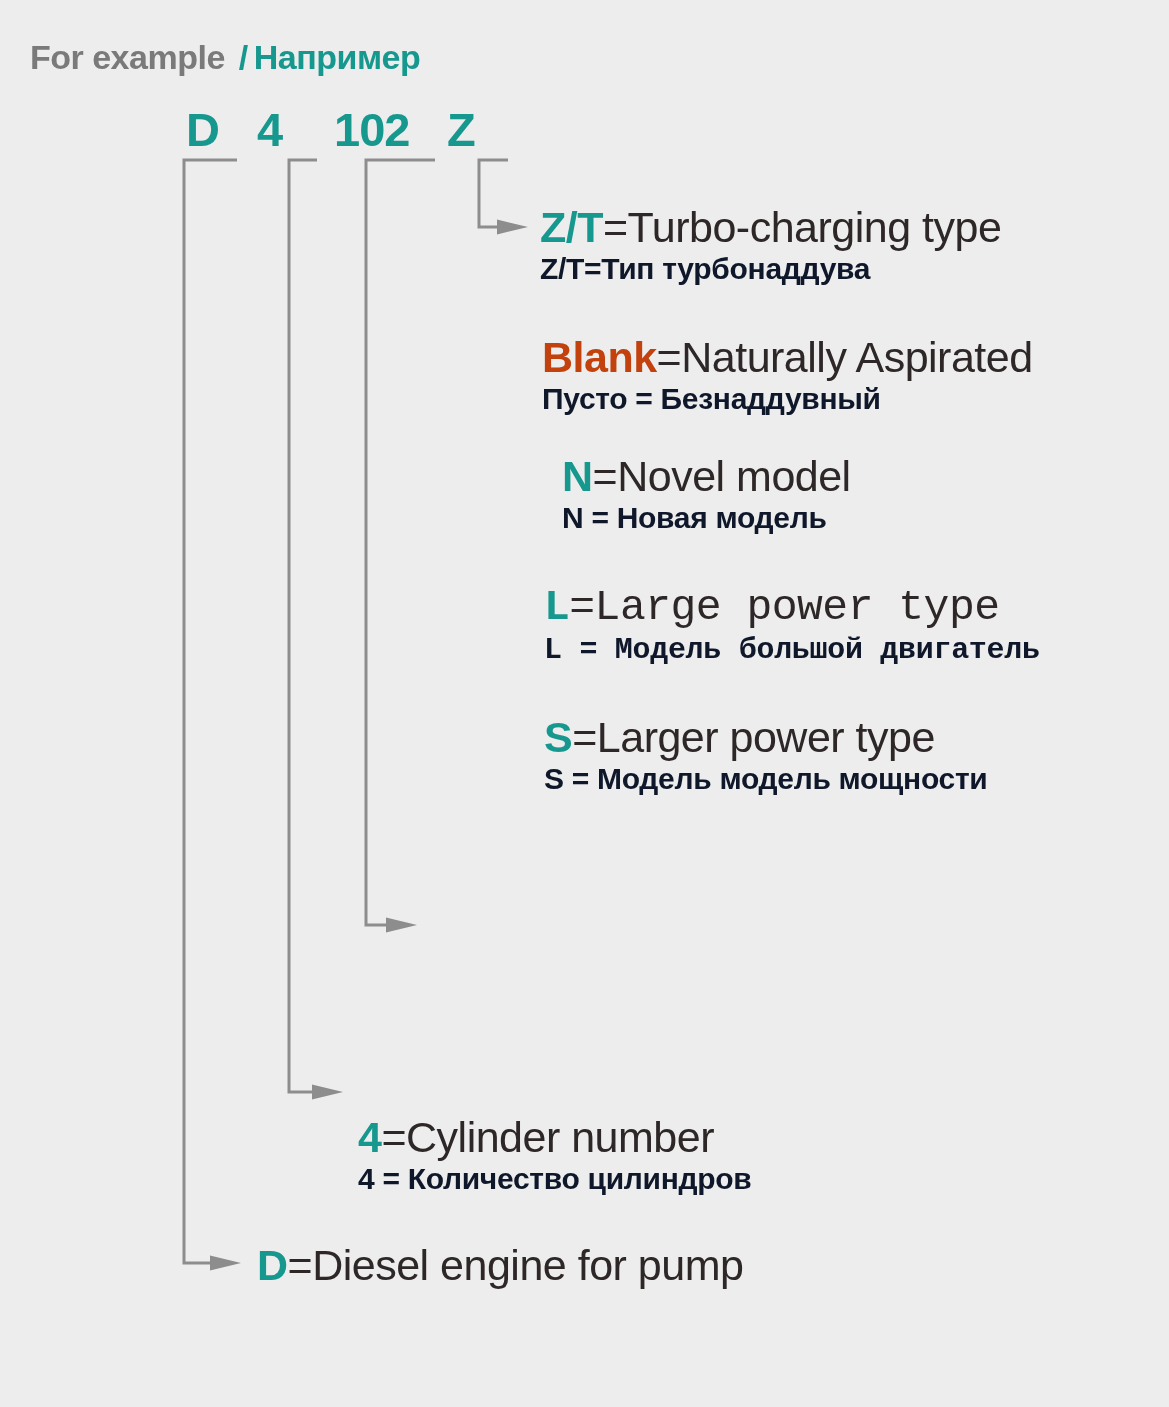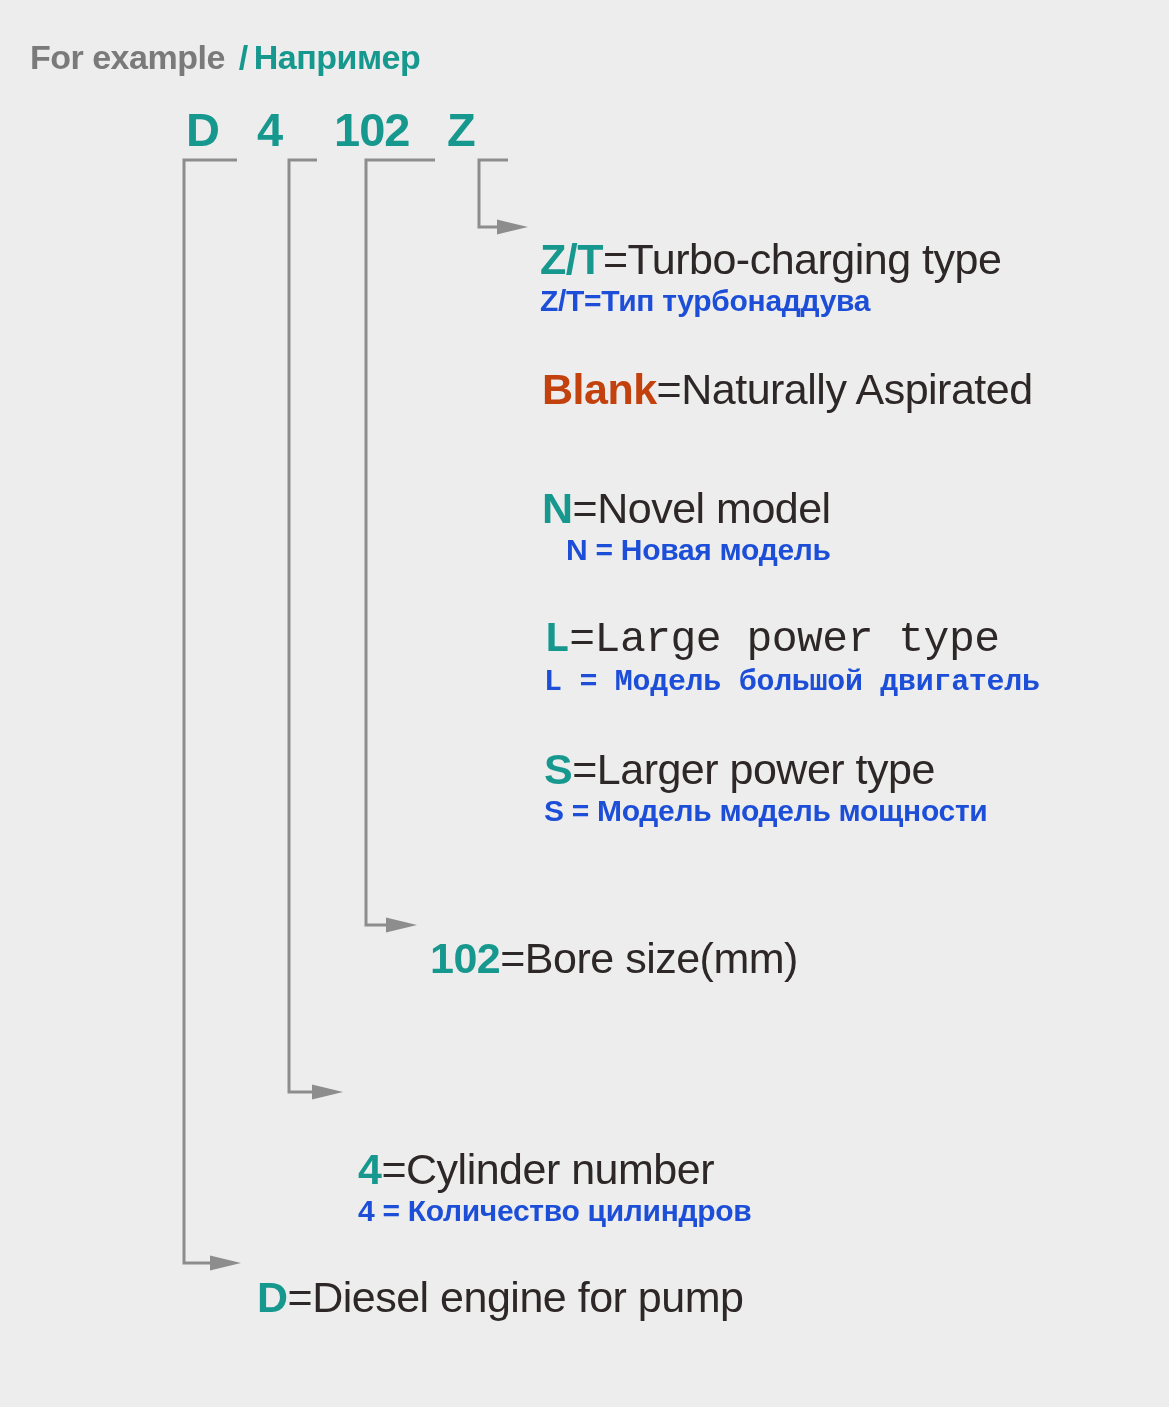--- a/index.html
+++ b/index.html
@@ -49,47 +49,46 @@
   #connectors polyline{
     fill:none;
     stroke:#8d8d8d;
     stroke-width:3;
   }
   #connectors polygon{fill:#8d8d8d;}
   
   .def{
     position:absolute;
     white-space:nowrap;
-    margin-top:32px;
   }
   .def-en{
     font-size:43px;
     line-height:46px;
     font-weight:400;
     color:#2e2727;
     letter-spacing:-0.5px;
   }
   .def-en .def-prefix{
     font-weight:700;
     color:#17988f;
   }
   .def.blank .def-prefix{
     color:#c2410c;
   }
   .def-ru{
     font-size:30px;
     line-height:34px;
     font-weight:700;
-    color:#1d4ed8;
+    color:#0f172a;
     letter-spacing:-0.3px;
     margin-top:2px;
   }
   .def.turbo{left:540px;top:204px;}
   .def.blank{left:542px;top:334px;}
-  .def.novel{left:542px;top:453px;text-align:right;}
+  .def.novel{left:562px;top:453px;}
   .def.large{left:544px;top:585px;font-family:Liberation Mono, monospace;}
   .def.larger{left:544px;top:714px;}
   .def.bore{left:430px;top:903px;}
   .def.cylinder{left:358px;top:1114px;}
   .def.pump{left:257px;top:1242px;}
 </style>
 </head>
 <body>
 
 <div id="canvas">
@@ -118,39 +117,39 @@
   <div class="code-seg code-bore">102</div>
   <div class="code-seg code-turbo">Z</div>
 
   <div class="def turbo">
     <div class="def-en"><span class="def-prefix">Z/T</span><span>=Turbo-charging type</span></div>
     <div class="def-ru">Z/T=Тип турбонаддува</div>
   </div>
 
   <div class="def blank">
     <div class="def-en"><span class="def-prefix">Blank</span><span>=Naturally Aspirated</span></div>
+    <div class="def-ru">Пусто = Безнаддувный</div>
   </div>
 
   <div class="def novel">
     <div class="def-en"><span class="def-prefix">N</span><span>=Novel model</span></div>
     <div class="def-ru">N = Новая модель</div>
   </div>
 
   <div class="def large">
     <div class="def-en"><span class="def-prefix">L</span><span>=Large power type</span></div>
     <div class="def-ru">L = Модель большой двигатель</div>
   </div>
 
   <div class="def larger">
     <div class="def-en"><span class="def-prefix">S</span><span>=Larger power type</span></div>
     <div class="def-ru">S = Модель модель мощности</div>
   </div>
 
   <div class="def bore">
-    <div class="def-en"><span class="def-prefix">102</span><span>=Bore size(mm)</span></div>
   </div>
 
   <div class="def cylinder">
     <div class="def-en"><span class="def-prefix">4</span><span>=Cylinder number</span></div>
     <div class="def-ru">4 = Количество цилиндров</div>
   </div>
 
   <div class="def pump">
     <div class="def-en"><span class="def-prefix">D</span><span>=Diesel engine for pump</span></div>
   </div>

